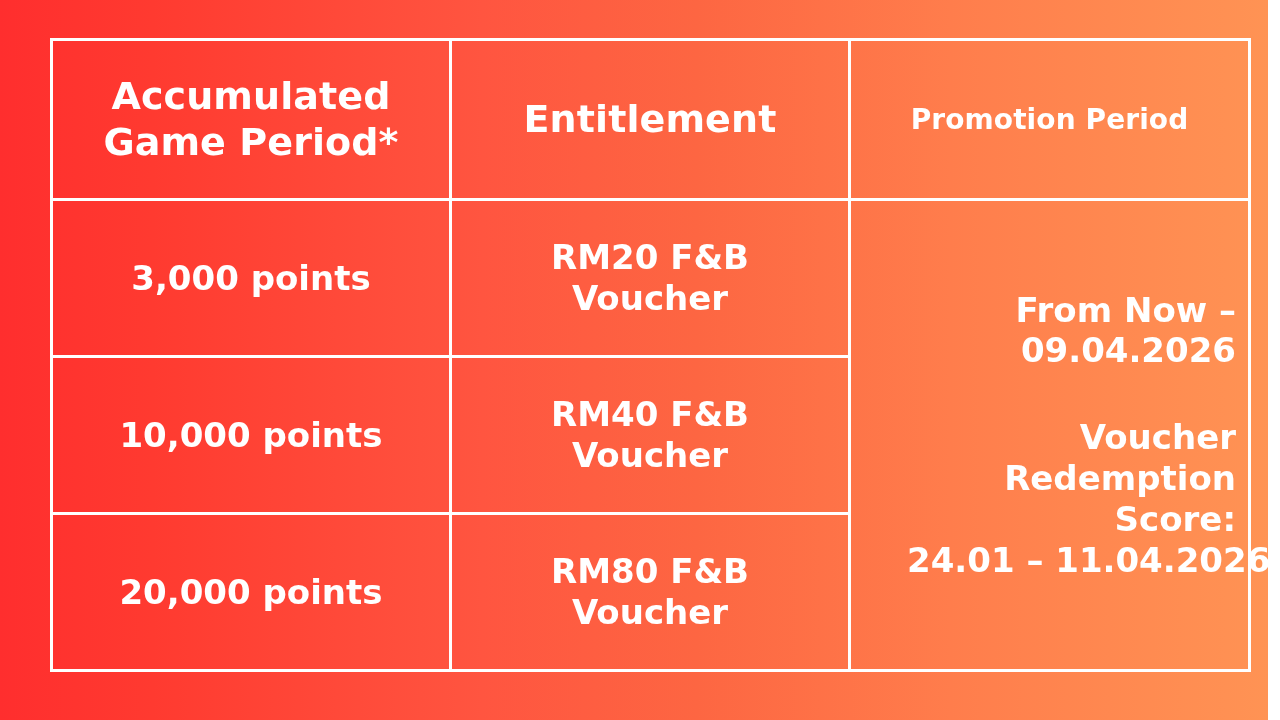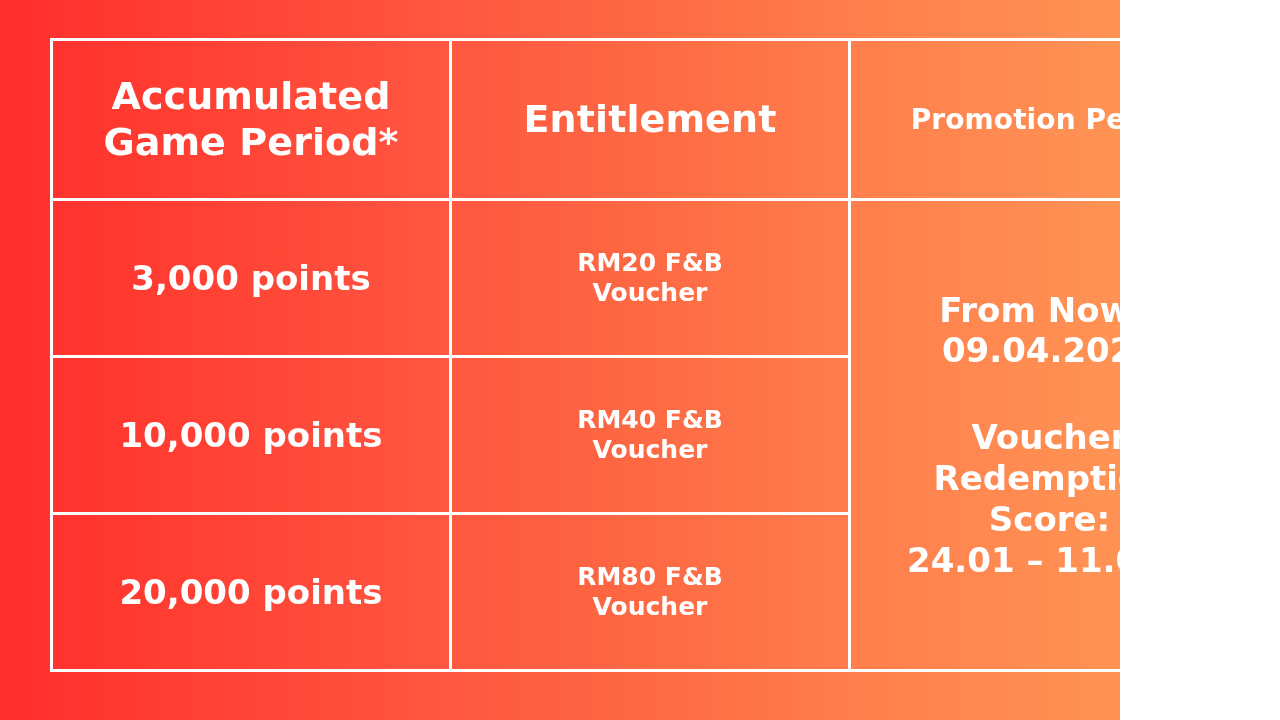--- a/index.html
+++ b/index.html
@@ -8,21 +8,21 @@
   }
   body {
     width: 1280px;
     height: 720px;
     overflow: hidden;
     font-family: "DejaVu Sans", "Liberation Sans", sans-serif;
   }
 
   #promo-stage {
     position: relative;
-    width: 1120px;
+    width: 1268px;
     height: 720px;
     background: linear-gradient(90deg,
         #FF2E2E 0%,
         #FF3A30 12%,
         #FF5540 38%,
         #FD6642 55%,
         #FF7D4C 75%,
         #FF9354 100%);
     box-sizing: border-box;
   }
@@ -69,37 +69,37 @@
   th.head-cell.col-period  { font-size: 28px; }
 
   
   tr.tier-row { height: 157px; }
 
   td.score-cell {
     font-size: 34px;
     white-space: nowrap;
   }
   td.entitlement-cell {
-    font-size: 25px;
+    font-size: 34px;
   }
 
   td.period-cell {
     font-size: 34px;
     vertical-align: middle;
     padding: 0 6px;
   }
 
   .period-block {
     display: block;
   }
   .period-gap {
     display: block;
     height: 46px;
   }
-  .period-line { display: block; }
+  .period-line { display: block; text-align: right; }
   .period-line.tight { white-space: nowrap; margin-left: 44px; }
 
   .cell-line { display: block; }
 </style>
 </head>
 <body>
 
 <div id="promo-stage">
 
   <table id="tier-table">

